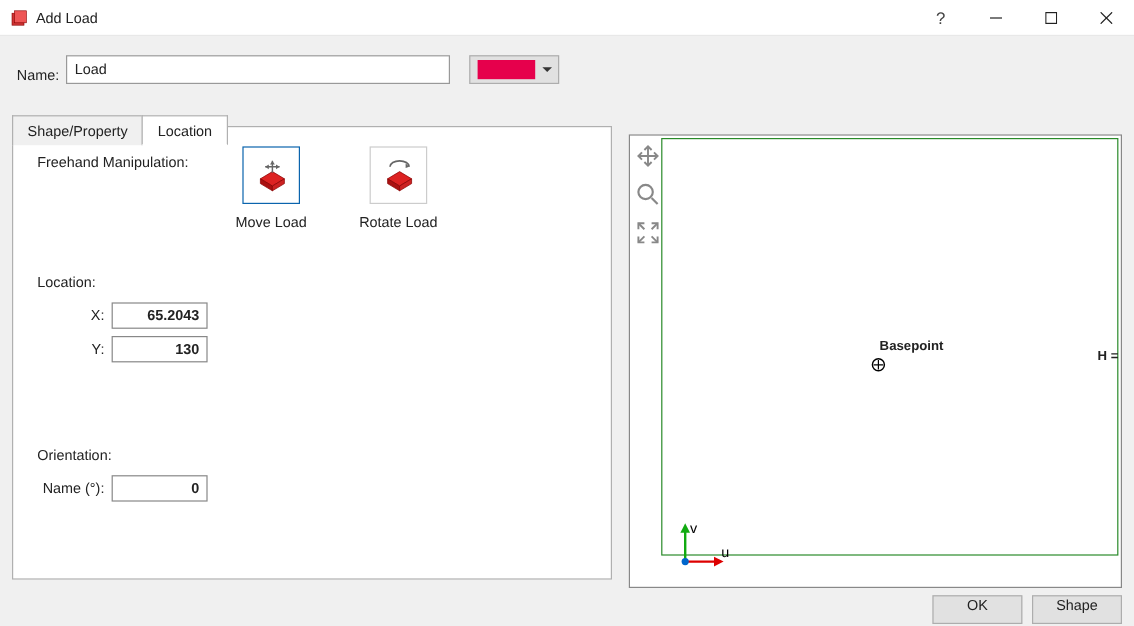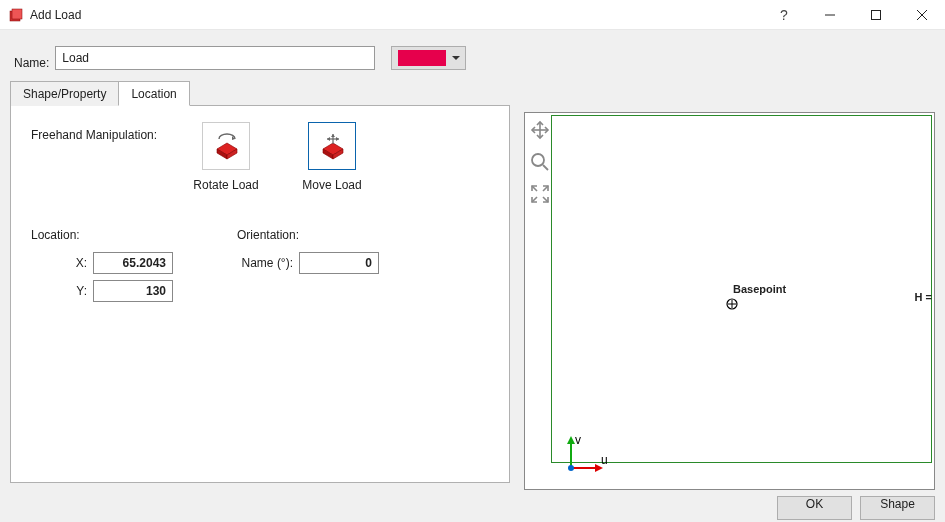--- a/index.html
+++ b/index.html
@@ -18,33 +18,33 @@
 .name-row label { margin-right: 6px; }
 .name-input { width: 320px; height: 24px; border: 1px solid #999; background: #fff; padding: 2px 6px; }
 .color-btn { margin-left: 16px; width: 75px; height: 24px; border: 1px solid #adadad; background: #e1e1e1; display: flex; align-items: center; justify-content: center; gap: 6px; }
 .color-swatch { width: 48px; height: 16px; }
 .dropdown-caret { width: 0; height: 0; border-left: 4px solid transparent; border-right: 4px solid transparent; border-top: 4px solid #333; }
 
 .main-row { display: flex; gap: 14px; flex: 1; }
 
 .tabwrap { width: 500px; }
 .tabbar { display: flex; }
-.tab { padding: 5px 12px 4px 12px; border: 1px solid #b0b0b0; border-bottom: none; background: #f0f0f0; margin-right: -1px; position: relative; top: 1px; }
+.tab { padding: 5px 12px 4px 12px; border: 1px solid #b0b0b0; border-bottom: none; background: #f0f0f0; margin-right: -1px; position: relative; top: 16px; }
 .tab.active { background: #fff; border-bottom: 1px solid #fff; z-index: 2; }
 .tabpanel { border: 1px solid #b0b0b0; background: #fff; height: 378px; padding: 16px 20px; }
 
 .tool-row { display: flex; }
 .tool-label { width: 160px; padding-top: 6px; }
 .tools { display: flex; gap: 36px; }
 .tool { display: flex; flex-direction: column; align-items: center; width: 70px; }
 .tool-iconbox { width: 48px; height: 48px; border: 1px solid #ccc; display: flex; align-items: center; justify-content: center; }
 .tool-iconbox.selected { border: 1px solid #0a64ad; }
 .tool-caption { margin-top: 8px; text-align: center; white-space: nowrap;}
 
-.fields-row { display: flex; margin-top: 36px; gap: 64px; }
+.fields-row { display: flex; margin-top: 36px; gap: 64px; flex-direction: column; }
 .field-group .group-title { margin-bottom: 10px; }
 .field { display: flex; align-items: center; margin-bottom: 6px; }
 .field label { width: 56px; text-align: right; margin-right: 6px; }
 .field input { width: 80px; height: 22px; border: 1px solid #888; text-align: right; padding: 2px 6px; background: #fff; font-weight: bold; }
 
 .preview-wrap { flex: 1; }
 .preview { border: 1px solid #888; background: #fff; height: 378px; margin-top: 32px; position: relative; overflow: hidden; }
 .preview-inner-rect { position: absolute; top: 2px; left: 26px; right: 2px; bottom: 26px; border: 1px solid #2a8a2a; }
 .preview-tools { position: absolute; top: 6px; left: 4px; display: flex; flex-direction: column; gap: 10px; }
 .ptool { width: 22px; height: 22px; display: flex; align-items: center; justify-content: center; color: #888;}
@@ -105,47 +105,47 @@
     <div class="tabwrap">
       <div class="tabbar">
         <div class="tab">Shape/Property</div>
         <div class="tab active">Location</div>
       </div>
       <div class="tabpanel">
 
         <div class="tool-row">
           <div class="tool-label">Freehand Manipulation:</div>
           <div class="tools">
-            <div class="tool">
-              <div class="tool-iconbox">
-                <svg width="30" height="30" viewBox="0 0 30 30">
-                  <polygon points="6,18 16,12 26,18 16,24" fill="#d22" stroke="#800" stroke-width="0.6"></polygon>
-                  <polygon points="6,18 6,22 16,28 16,24" fill="#a11" stroke="#800" stroke-width="0.6"></polygon>
-                  <polygon points="26,18 26,22 16,28 16,24" fill="#c22" stroke="#800" stroke-width="0.6"></polygon>
-                  <path d="M 8 8 A 8 5 0 0 1 24 8" fill="none" stroke="#666" stroke-width="1.4"></path>
-                  <polygon points="24,8 21,5 21,9" fill="#666"></polygon>
-                </svg>
-              </div>
-              <div class="tool-caption">Rotate Load</div>
-            </div>
             <div class="tool">
               <div class="tool-iconbox selected">
                 <svg width="30" height="30" viewBox="0 0 30 30">
                   <polygon points="6,18 16,12 26,18 16,24" fill="#d22" stroke="#800" stroke-width="0.6"></polygon>
                   <polygon points="6,18 6,22 16,28 16,24" fill="#a11" stroke="#800" stroke-width="0.6"></polygon>
                   <polygon points="26,18 26,22 16,28 16,24" fill="#c22" stroke="#800" stroke-width="0.6"></polygon>
                   <line x1="10" y1="8" x2="22" y2="8" stroke="#666" stroke-width="1.2"></line>
                   <polygon points="22,8 19,6 19,10" fill="#666"></polygon>
                   <polygon points="10,8 13,6 13,10" fill="#666"></polygon>
                   <line x1="16" y1="3" x2="16" y2="13" stroke="#666" stroke-width="1.2"></line>
                   <polygon points="16,3 14,6 18,6" fill="#666"></polygon>
                 </svg>
               </div>
               <div class="tool-caption">Move Load</div>
             </div>
+            <div class="tool">
+              <div class="tool-iconbox">
+                <svg width="30" height="30" viewBox="0 0 30 30">
+                  <polygon points="6,18 16,12 26,18 16,24" fill="#d22" stroke="#800" stroke-width="0.6"></polygon>
+                  <polygon points="6,18 6,22 16,28 16,24" fill="#a11" stroke="#800" stroke-width="0.6"></polygon>
+                  <polygon points="26,18 26,22 16,28 16,24" fill="#c22" stroke="#800" stroke-width="0.6"></polygon>
+                  <path d="M 8 8 A 8 5 0 0 1 24 8" fill="none" stroke="#666" stroke-width="1.4"></path>
+                  <polygon points="24,8 21,5 21,9" fill="#666"></polygon>
+                </svg>
+              </div>
+              <div class="tool-caption">Rotate Load</div>
+            </div>
           </div>
         </div>
 
         <div class="fields-row">
           <div class="field-group">
             <div class="group-title">Location:</div>
             <div class="field">
               <label>X:</label>
               <input value="65.2043" style="">
             </div>

